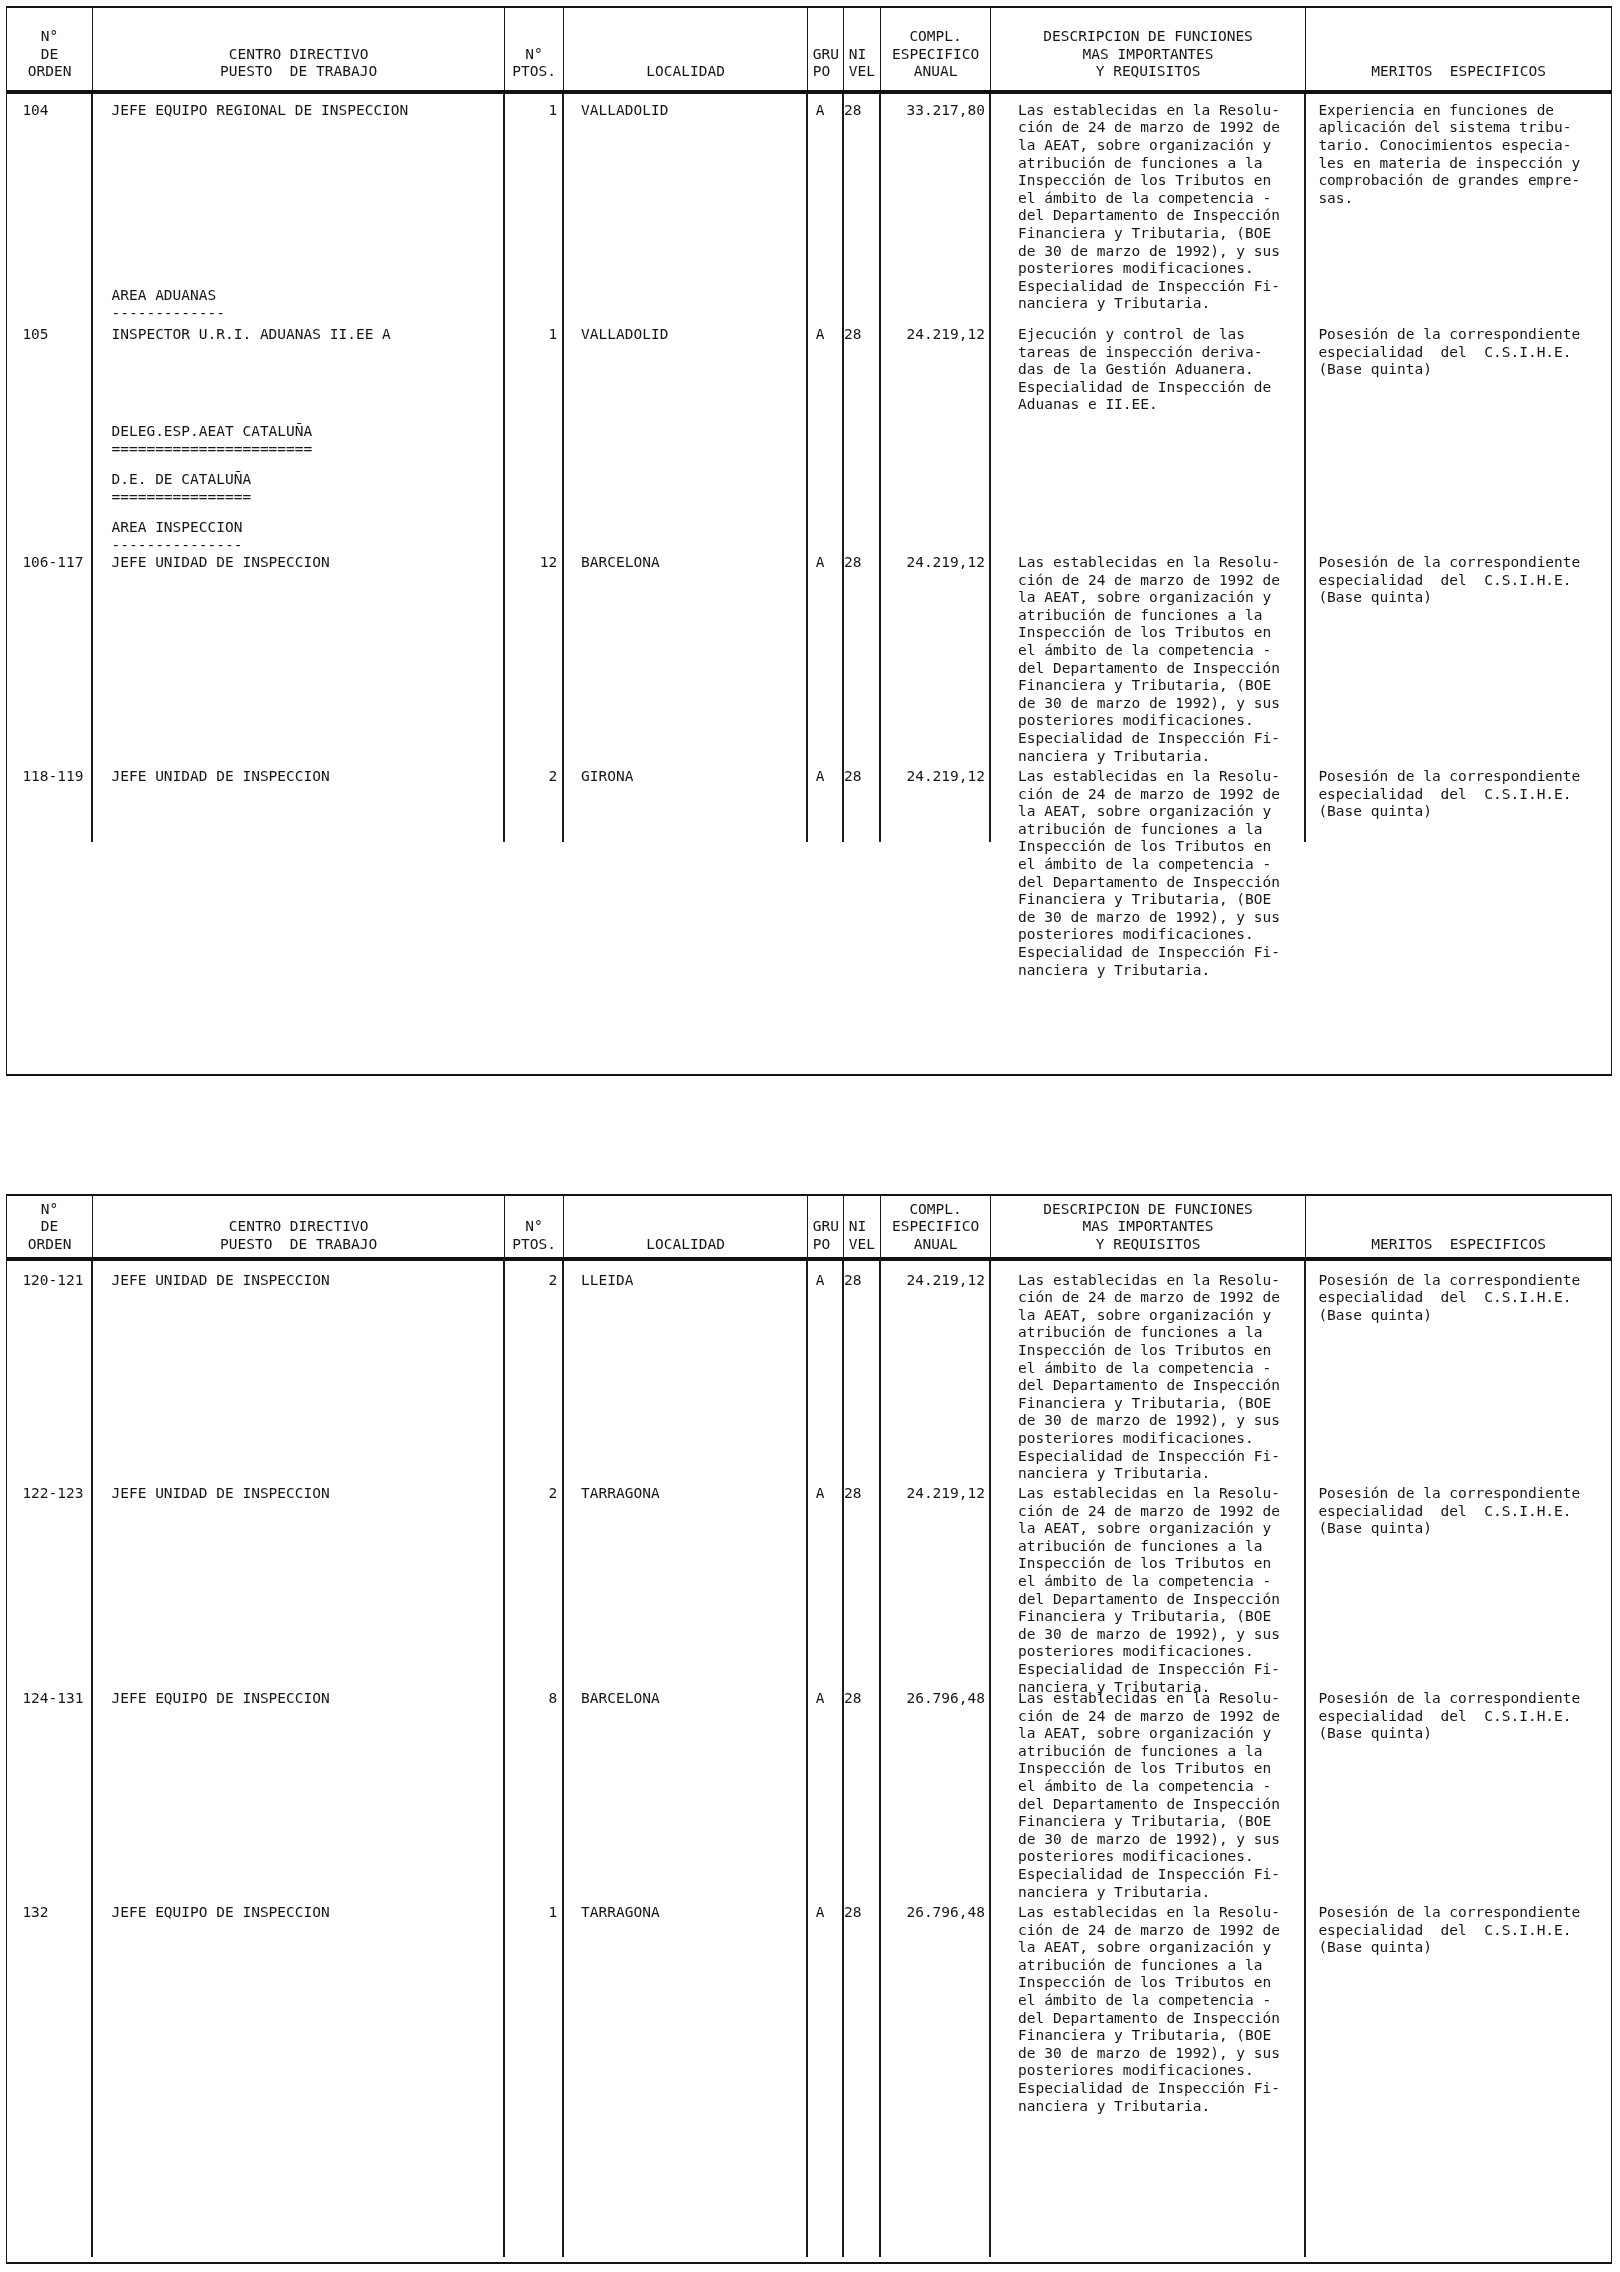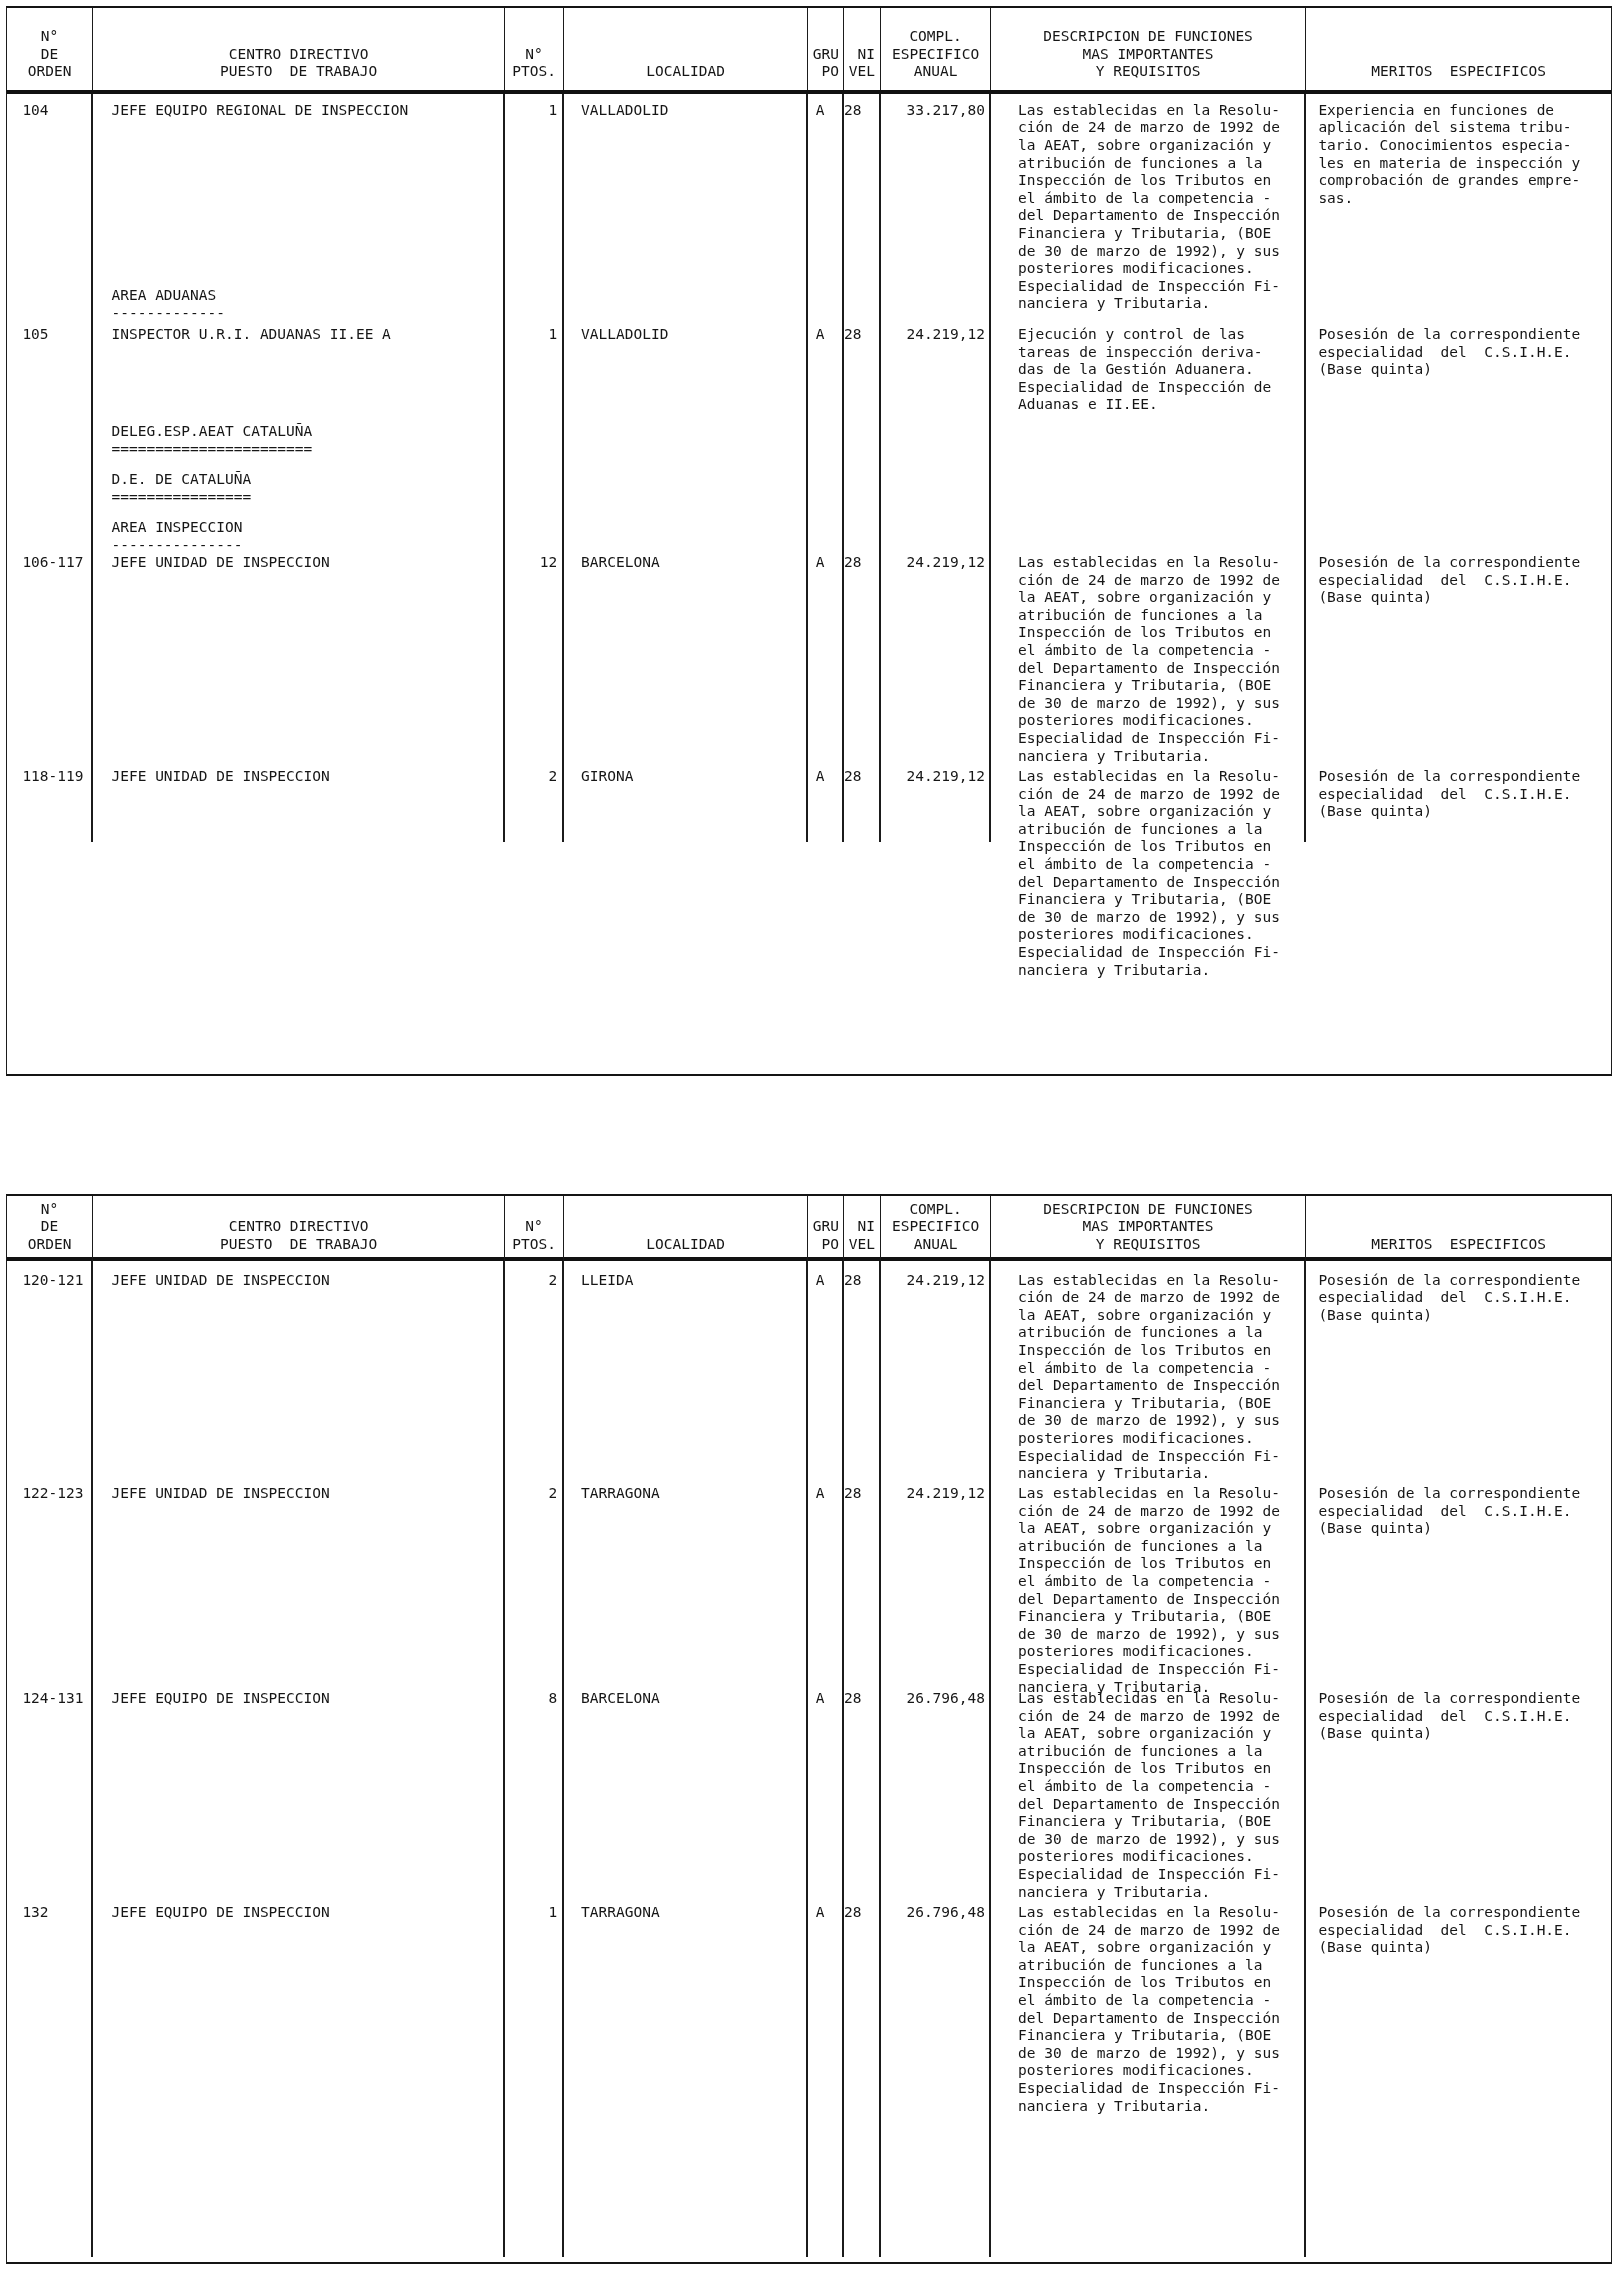--- a/index.html
+++ b/index.html
@@ -33,21 +33,21 @@
     align-items:flex-end;
     justify-content:center;
     text-align:center;
     padding:4.6px 3.1px 9.2px 3.1px;
     box-sizing:border-box;
     font-size:14.5px;
     line-height:17.6px;
     white-space:pre-wrap;
   }
   .hcell:last-child{border-right:none;margin-top:31px;}
-  .hl{justify-content:flex-start;text-align:right;padding-left:4.6px;}
+  .hl{justify-content:flex-start;text-align:left;padding-left:4.6px;}
   .tblbody{position:relative;}
   .vl{
     position:absolute;top:0;bottom:0;width:1.5px;
     background:#1b1b1b;
   }
   .vl1{left:84px}.vl2{left:496px}.vl3{left:555px}.vl4{left:799px}
   .vl5{left:835px}.vl6{left:872px}.vl7{left:982px}.vl8{left:1297px}
   .tb{
     position:absolute;
     box-sizing:border-box;

